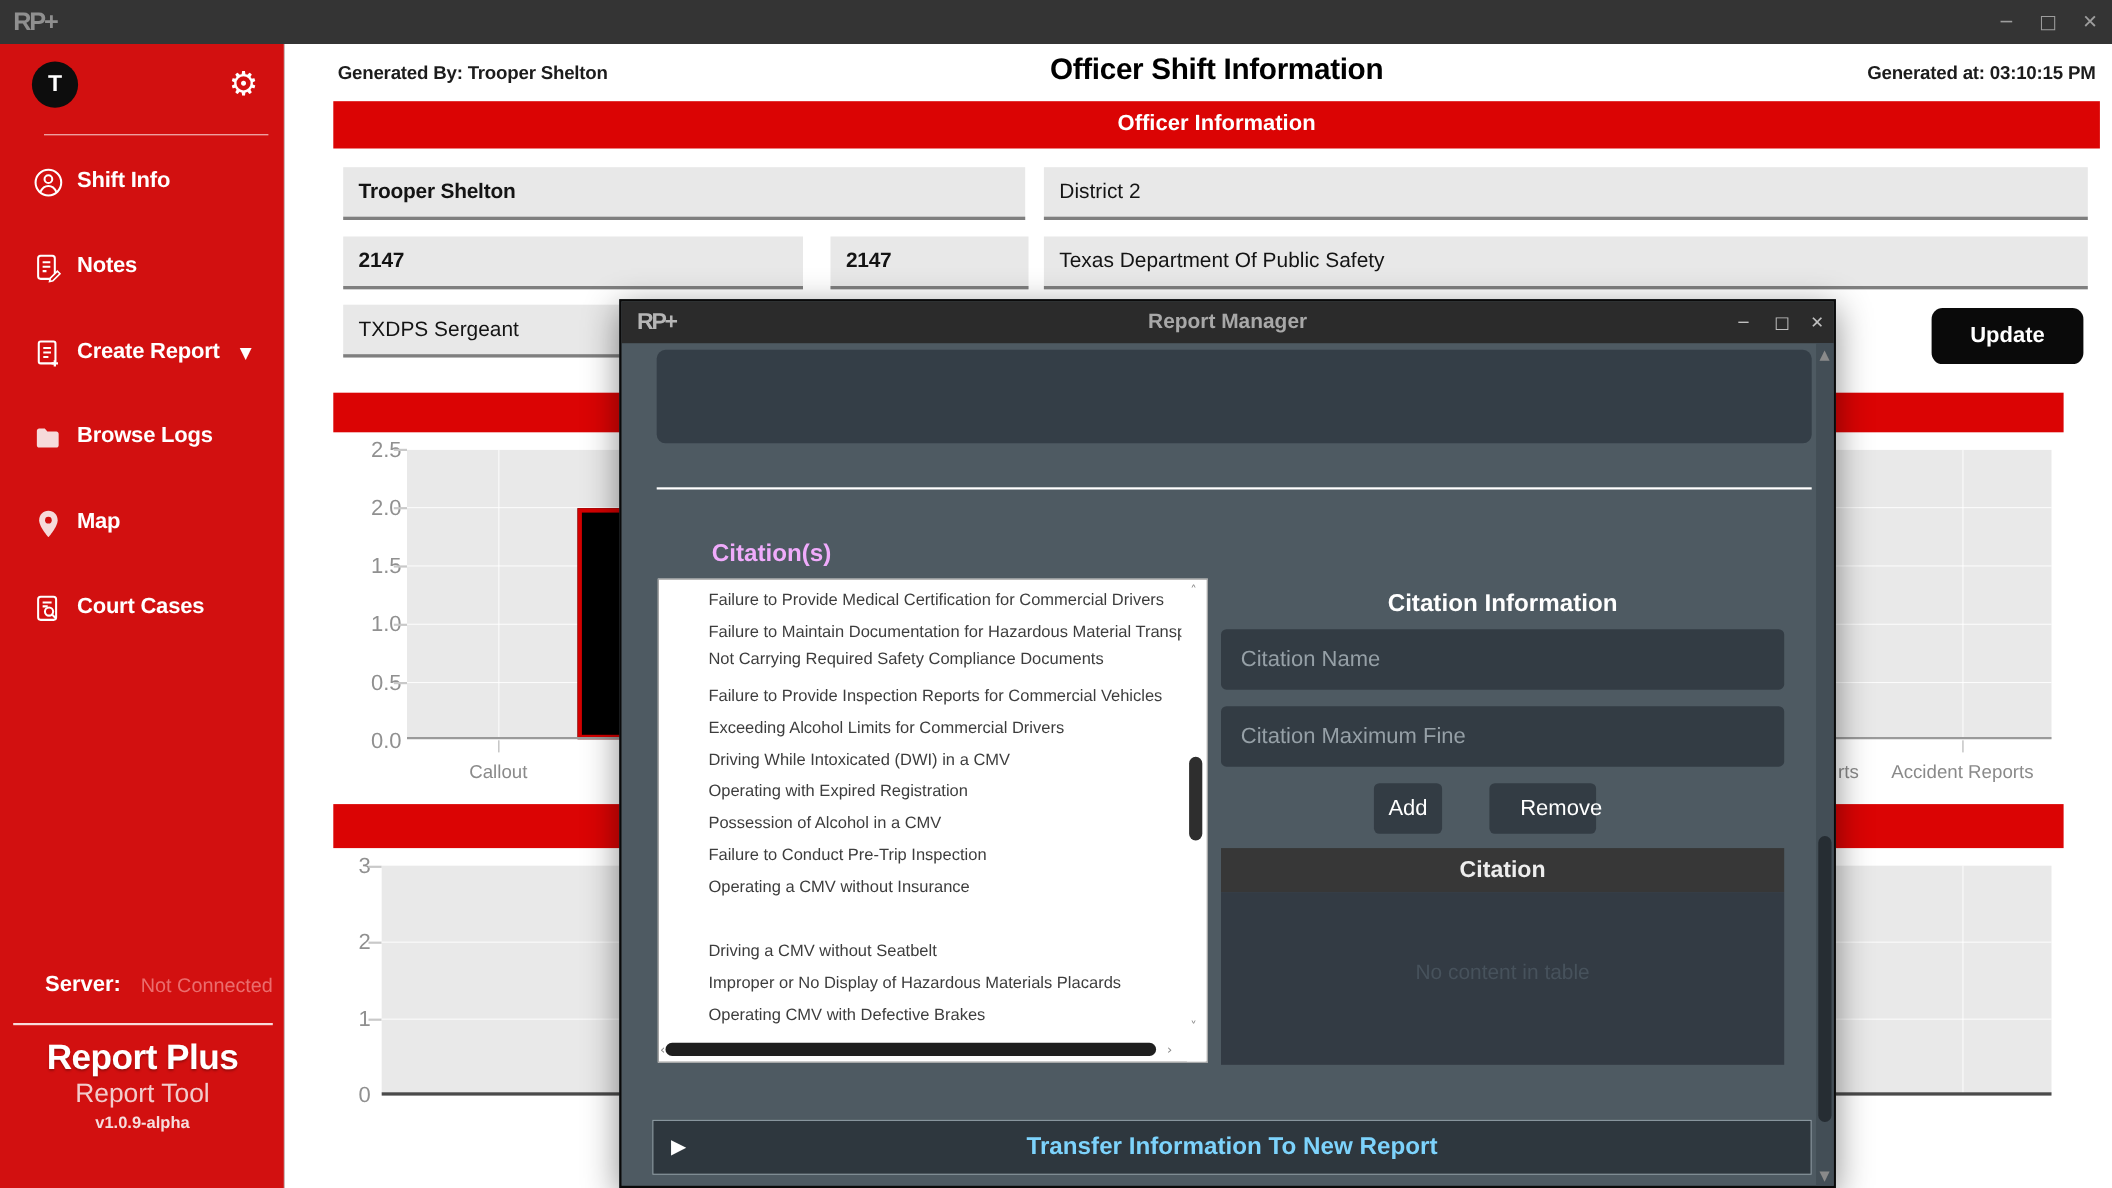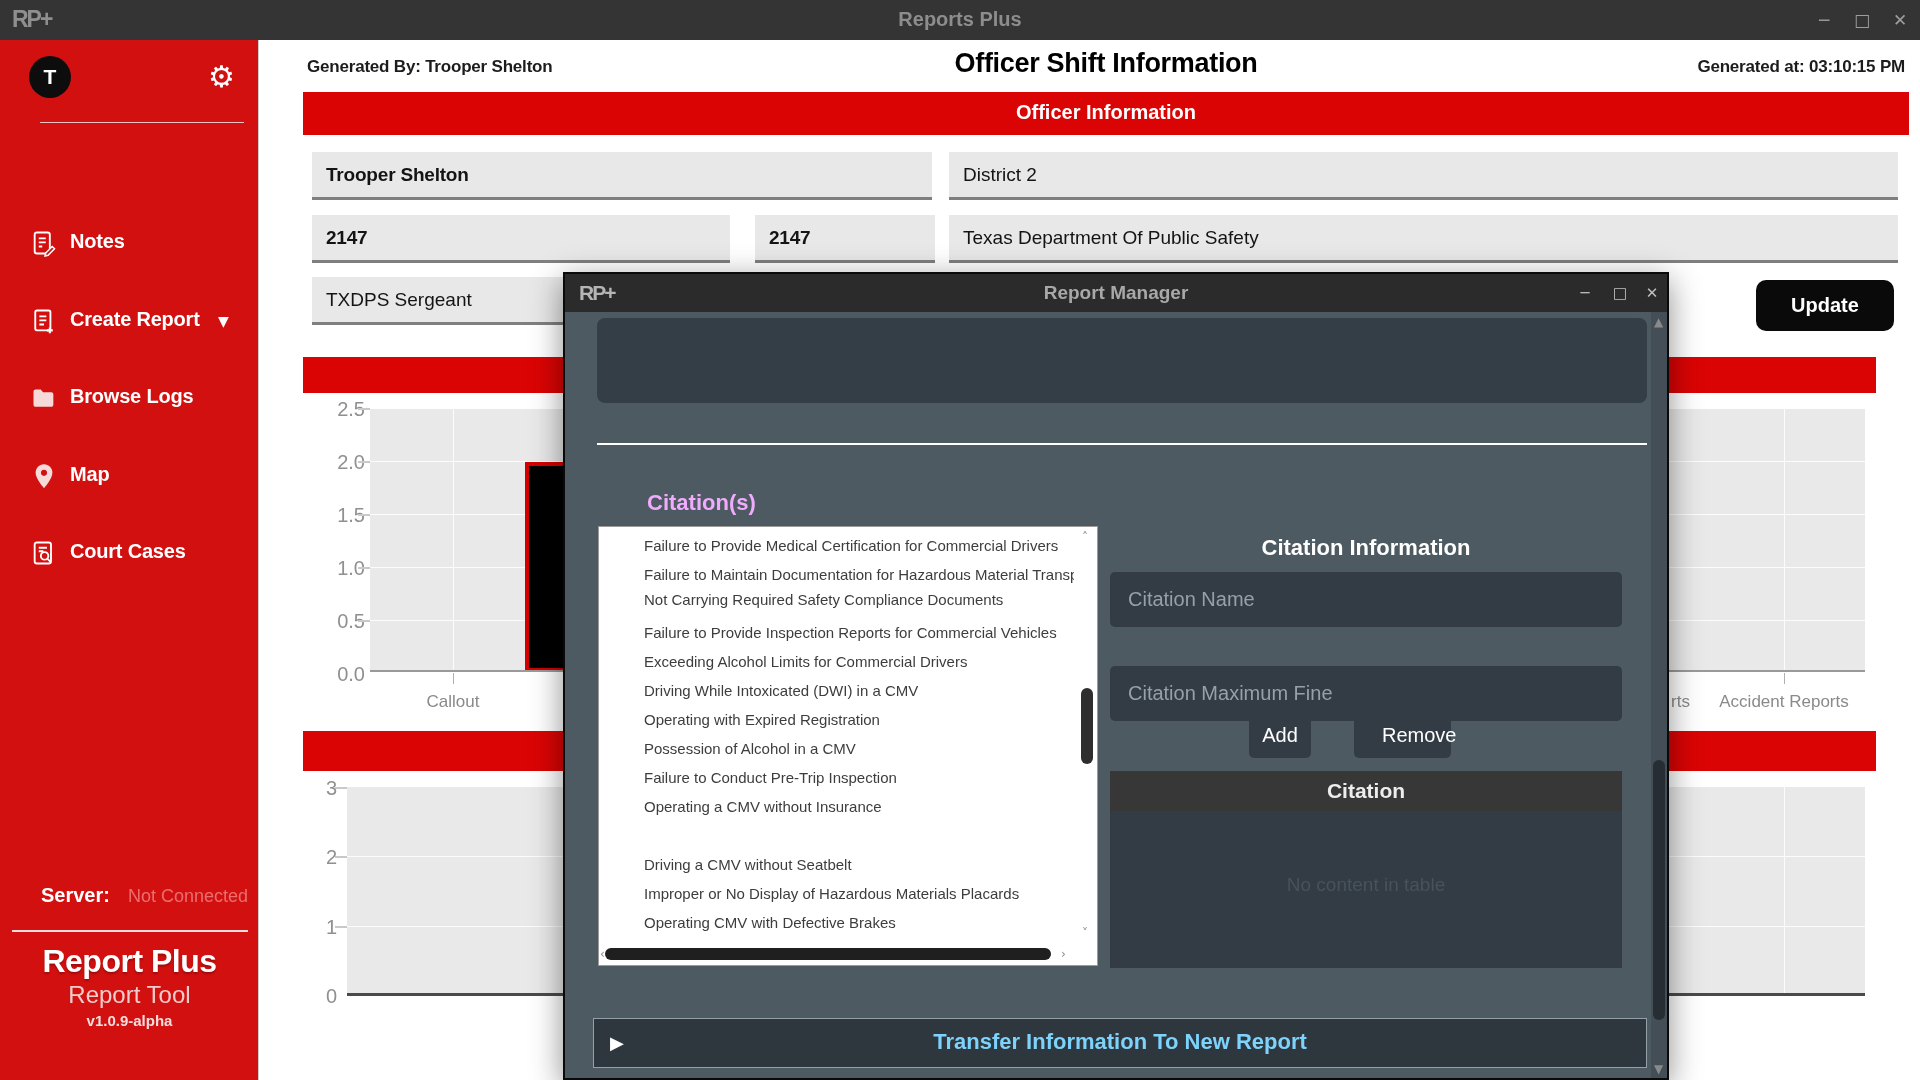--- a/index.html
+++ b/index.html
@@ -101,31 +101,39 @@
   #modal-vscroll { left:1086px; top:38px; width:16px; height:766px; background:#434e56; }
   #modal-vthumb { position:absolute; left:2px; top:448px; width:12px; height:260px; background:#262d33; border-radius:6px; }
 </style>
 </head>
 <body>
 
 <div id="app">
 
   <div id="titlebar" class="abs">
     <span class="abs rp-logo">RP+</span>
-    <div id="win-title" class="abs">Reports Plus</div>
     <div class="abs winbtn" style="left:1808px;">─</div>
     <div class="abs winbtn" style="left:1846px;">□</div>
     <div class="abs winbtn" style="left:1884px;">✕</div>
   </div>
 
   <div id="sidebar" class="abs">
     <div id="avatar" class="abs">T</div>
     <div id="gear" class="abs">⚙</div>
     <div class="abs side-divider" style="top:82px;"></div>
 
+    <div class="abs nav-item" style="top:110px;">
+      <span class="nav-icon">
+        <svg viewBox="0 0 24 24" width="28" height="28" fill="none" stroke="#ffffff" stroke-width="1.6">
+          <circle cx="12" cy="12" r="10"></circle>
+            <circle cx="12" cy="9.3" r="3"></circle>
+            <path d="M5.8 19.2c1.4-3 3.8-4.6 6.2-4.6s4.8 1.6 6.2 4.6"></path>
+        </svg></span>
+      <span class="nav-label">Shift Info</span>
+    </div>
 
     <div class="abs nav-item" style="top:187px;">
       <span class="nav-icon">
         <svg viewBox="0 0 24 24" width="28" height="28" fill="none" stroke="#ffffff" stroke-width="1.6">
           <rect x="4" y="3" width="13" height="18" rx="2"></rect>
             <path d="M7.5 8h6 M7.5 11.5h6 M7.5 15h3"></path>
           <path d="M13.5 20.5l5.5-5.5 2 2-5.5 5.5-2.6.6z" fill="#d21010" stroke="#ffffff" stroke-width="1.3"></path>
         </svg></span>
       <span class="nav-label">Notes</span>
     </div>
@@ -274,21 +282,21 @@
         <div id="list-vthumb"></div>
         <span class="scroll-arrow" style="left:3px; top:398px;">˅</span>
       </div>
       <span class="scroll-arrow" style="left:1px; top:420px;">‹</span>
       <div id="list-hthumb"></div>
       <span class="scroll-arrow" style="left:462px; top:420px;">›</span>
     </div>
 
     <div id="citinfo-heading" class="abs">Citation Information</div>
     <input class="dark-input" style="top: 298px;" placeholder="Citation Name">
-    <input class="dark-input" style="top: 368px; margin-top: 24px;" placeholder="Citation Maximum Fine">
+    <input class="dark-input" style="top: 368px;" placeholder="Citation Maximum Fine">
     <button id="add-btn" class="dark-btn">Add</button>
     <button id="remove-btn" class="dark-btn">Remove</button>
 
     <div id="cit-table-header" class="abs">Citation</div>
     <div id="cit-table-body" class="abs"></div>
     <div id="cit-table-empty" class="abs">No content in table</div>
 
     <div id="transfer-bar" class="abs">
       <span id="transfer-arrow">▶</span>
       <span id="transfer-label">Transfer Information To New Report</span>

